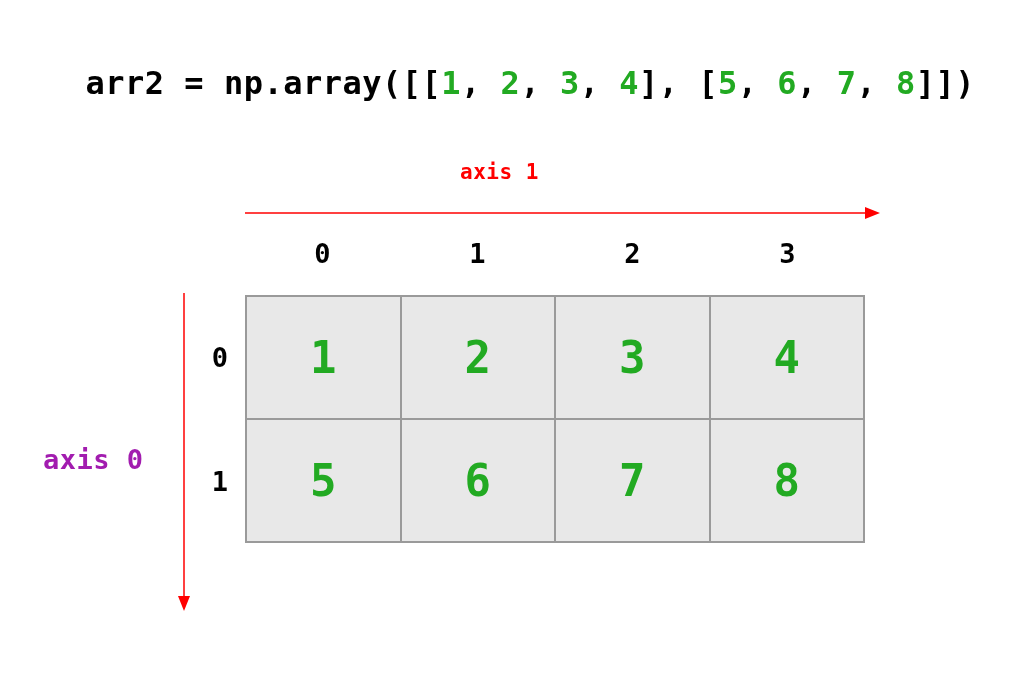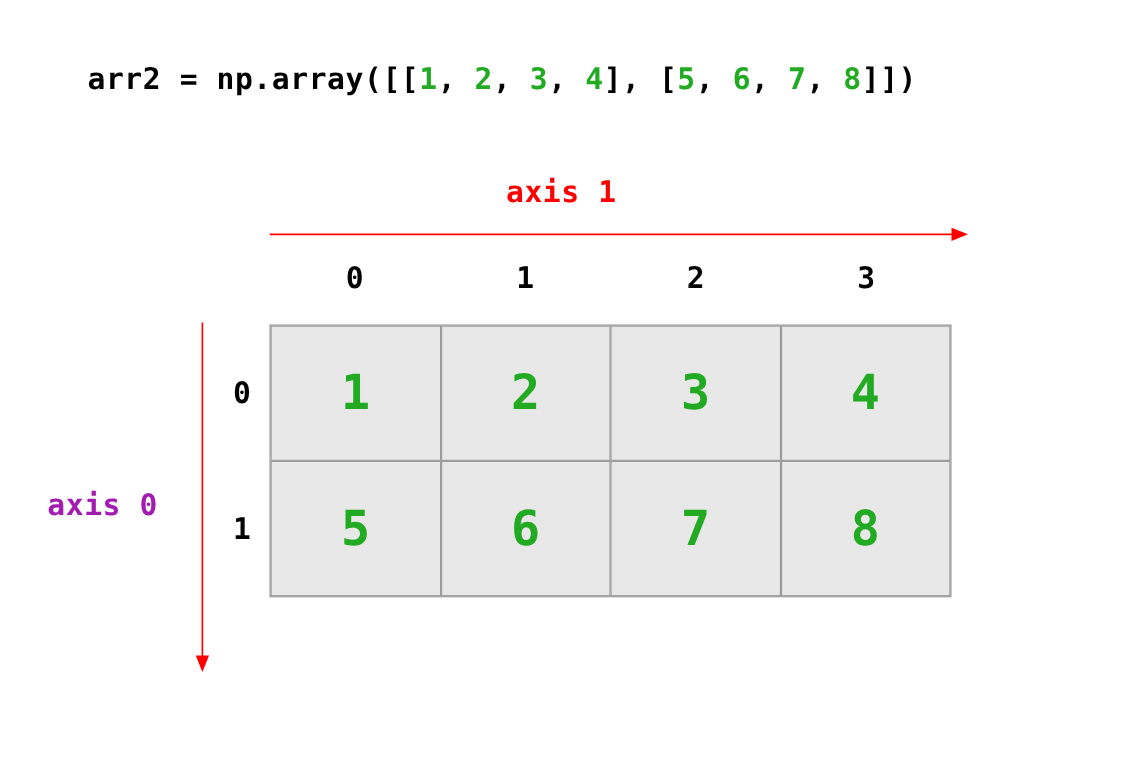--- a/index.html
+++ b/index.html
@@ -8,33 +8,33 @@
     background: #ffffff;
     font-family: "Menlo", "Consolas", "DejaVu Sans Mono", monospace;
     width: 1026px;
     height: 699px;
     position: relative;
   }
   .code-line {
     position: absolute;
     top: 26px;
     left: 46px;
-    font-size: 27px;
+    font-size: 32px;
     font-weight: 700;
     letter-spacing: 0.5px;
     white-space: pre;
   }
   .code-line .black { color: #000; }
   .code-line .green { color: #22aa22; }
 
   .axis1-label {
     position: absolute;
     top: 160px;
     left: 460px;
-    font-size: 27px;
+    font-size: 21px;
     font-weight: 700;
     color: #ff0000;
     letter-spacing: 0.5px;
   }
   .axis1-arrow {
     position: absolute;
     top: 204px;
     left: 245px;
     width: 635px;
     height: 18px;

